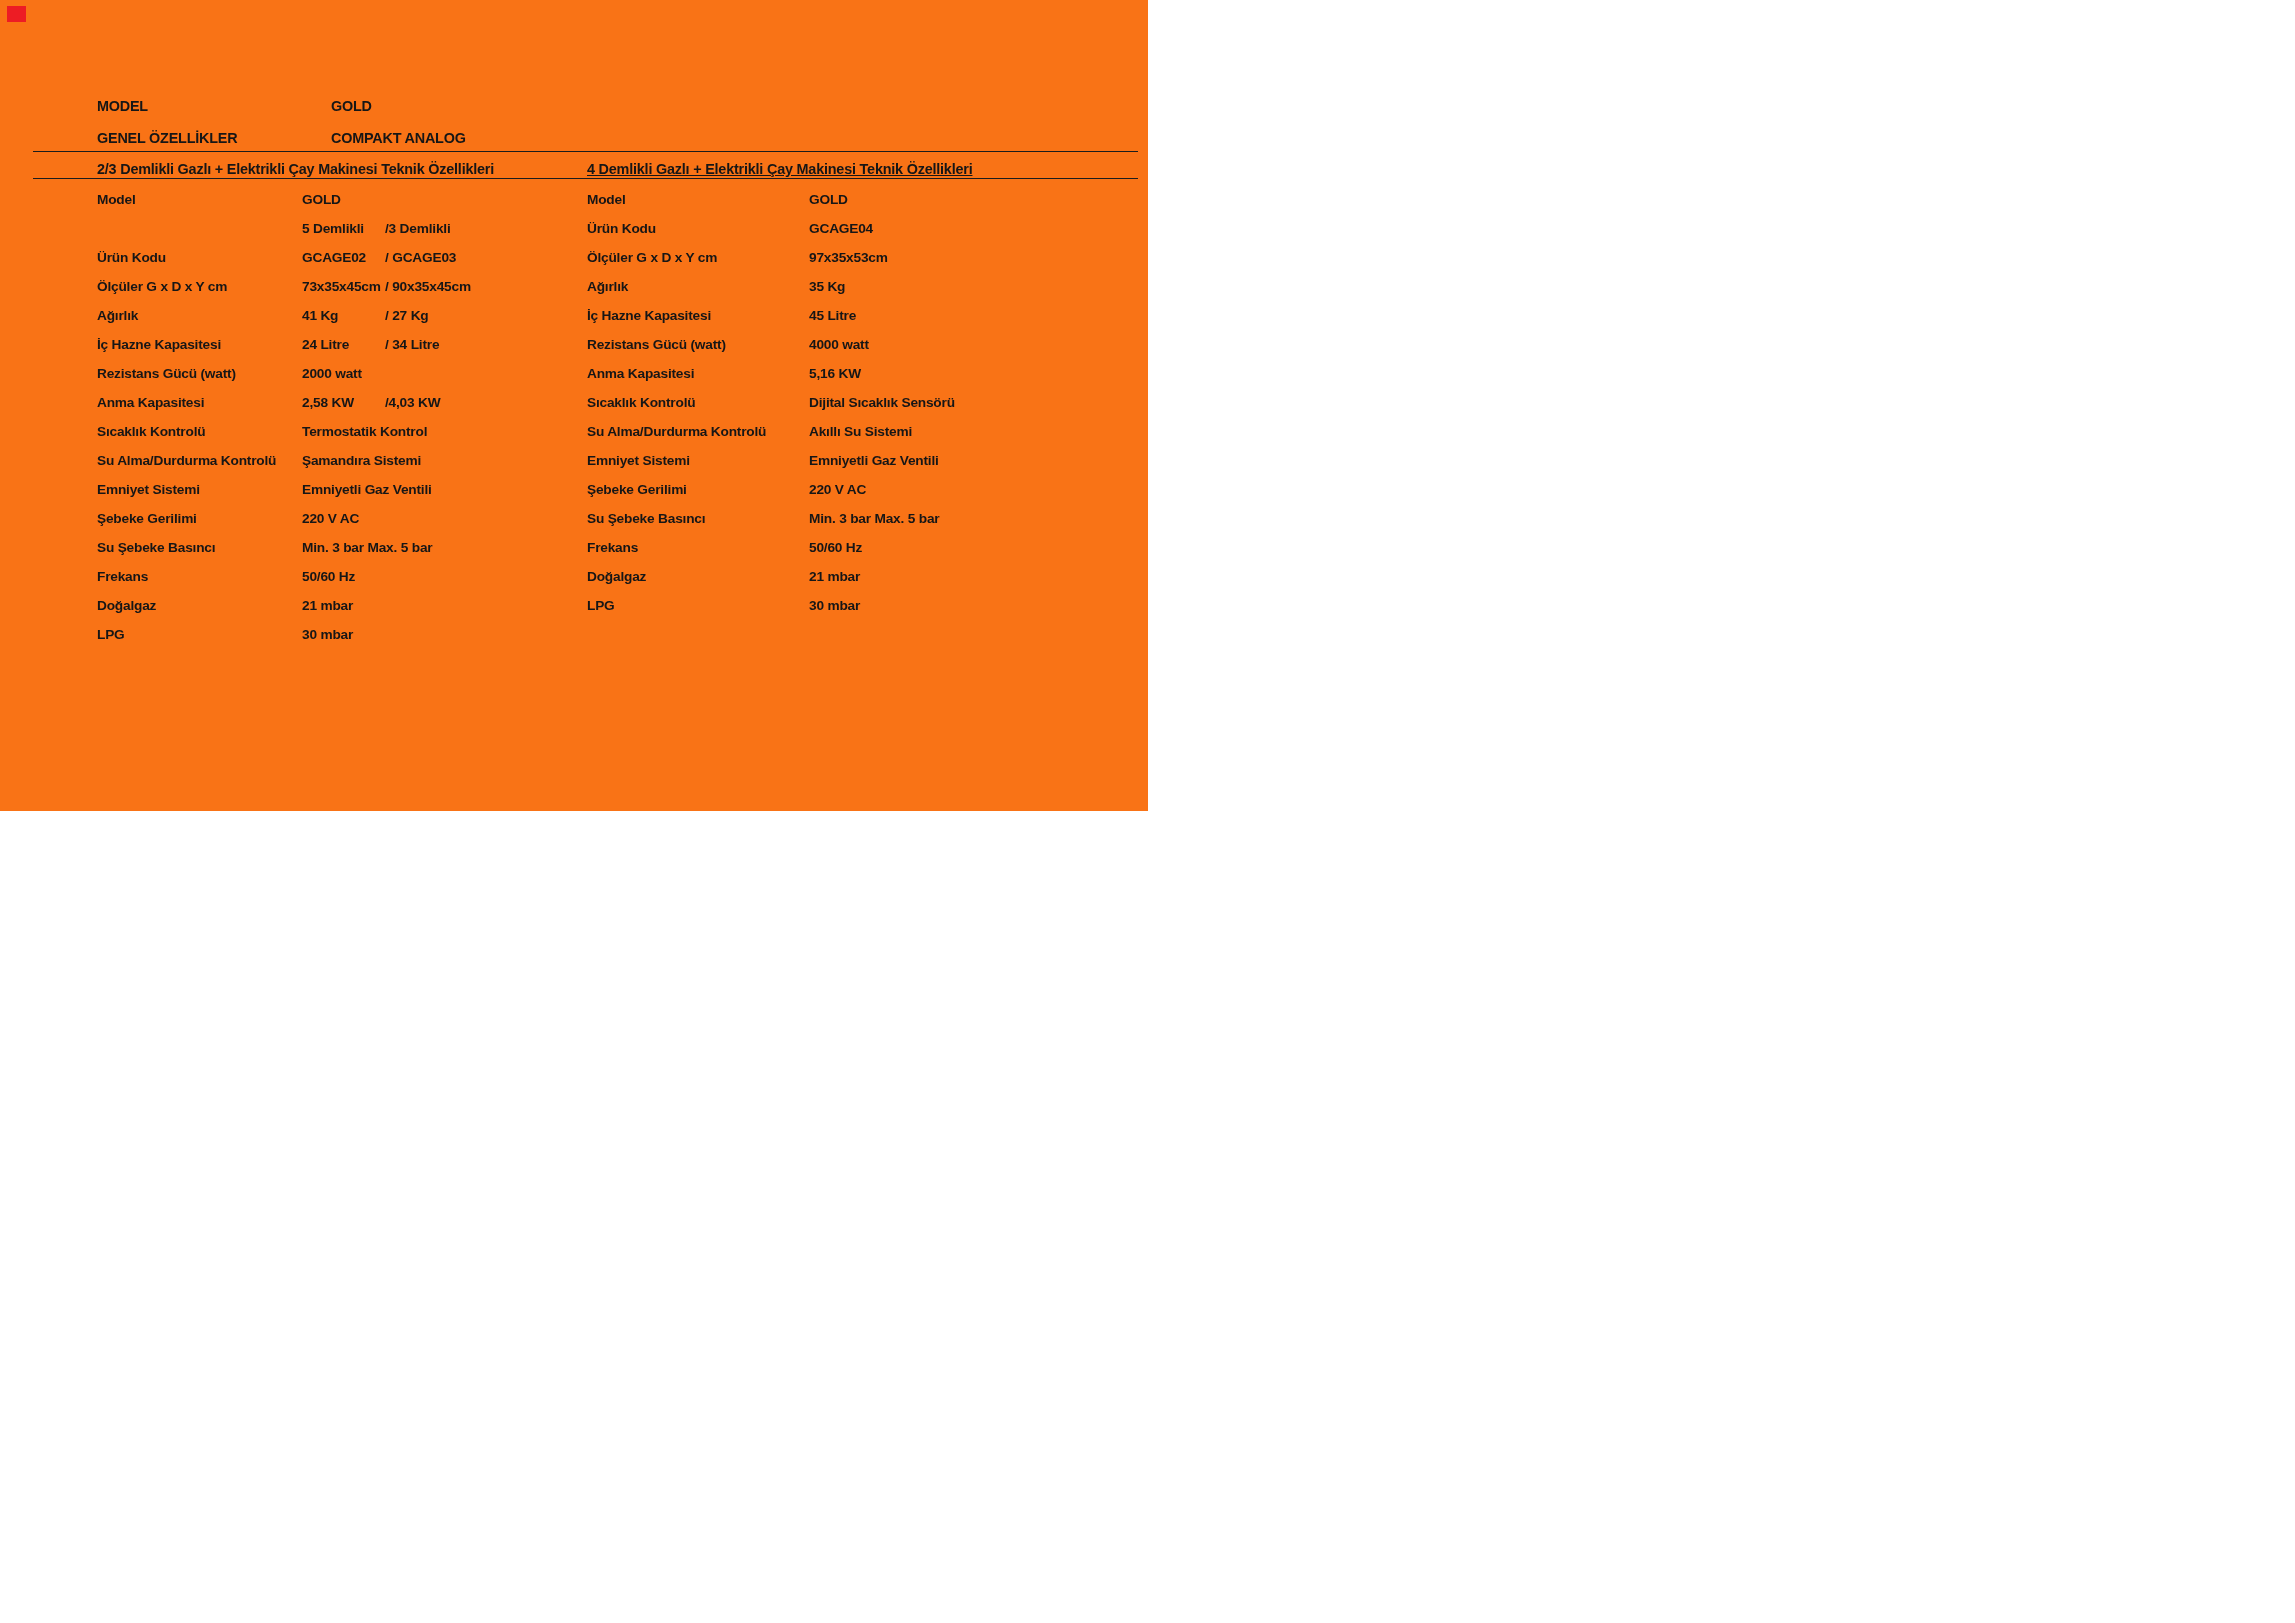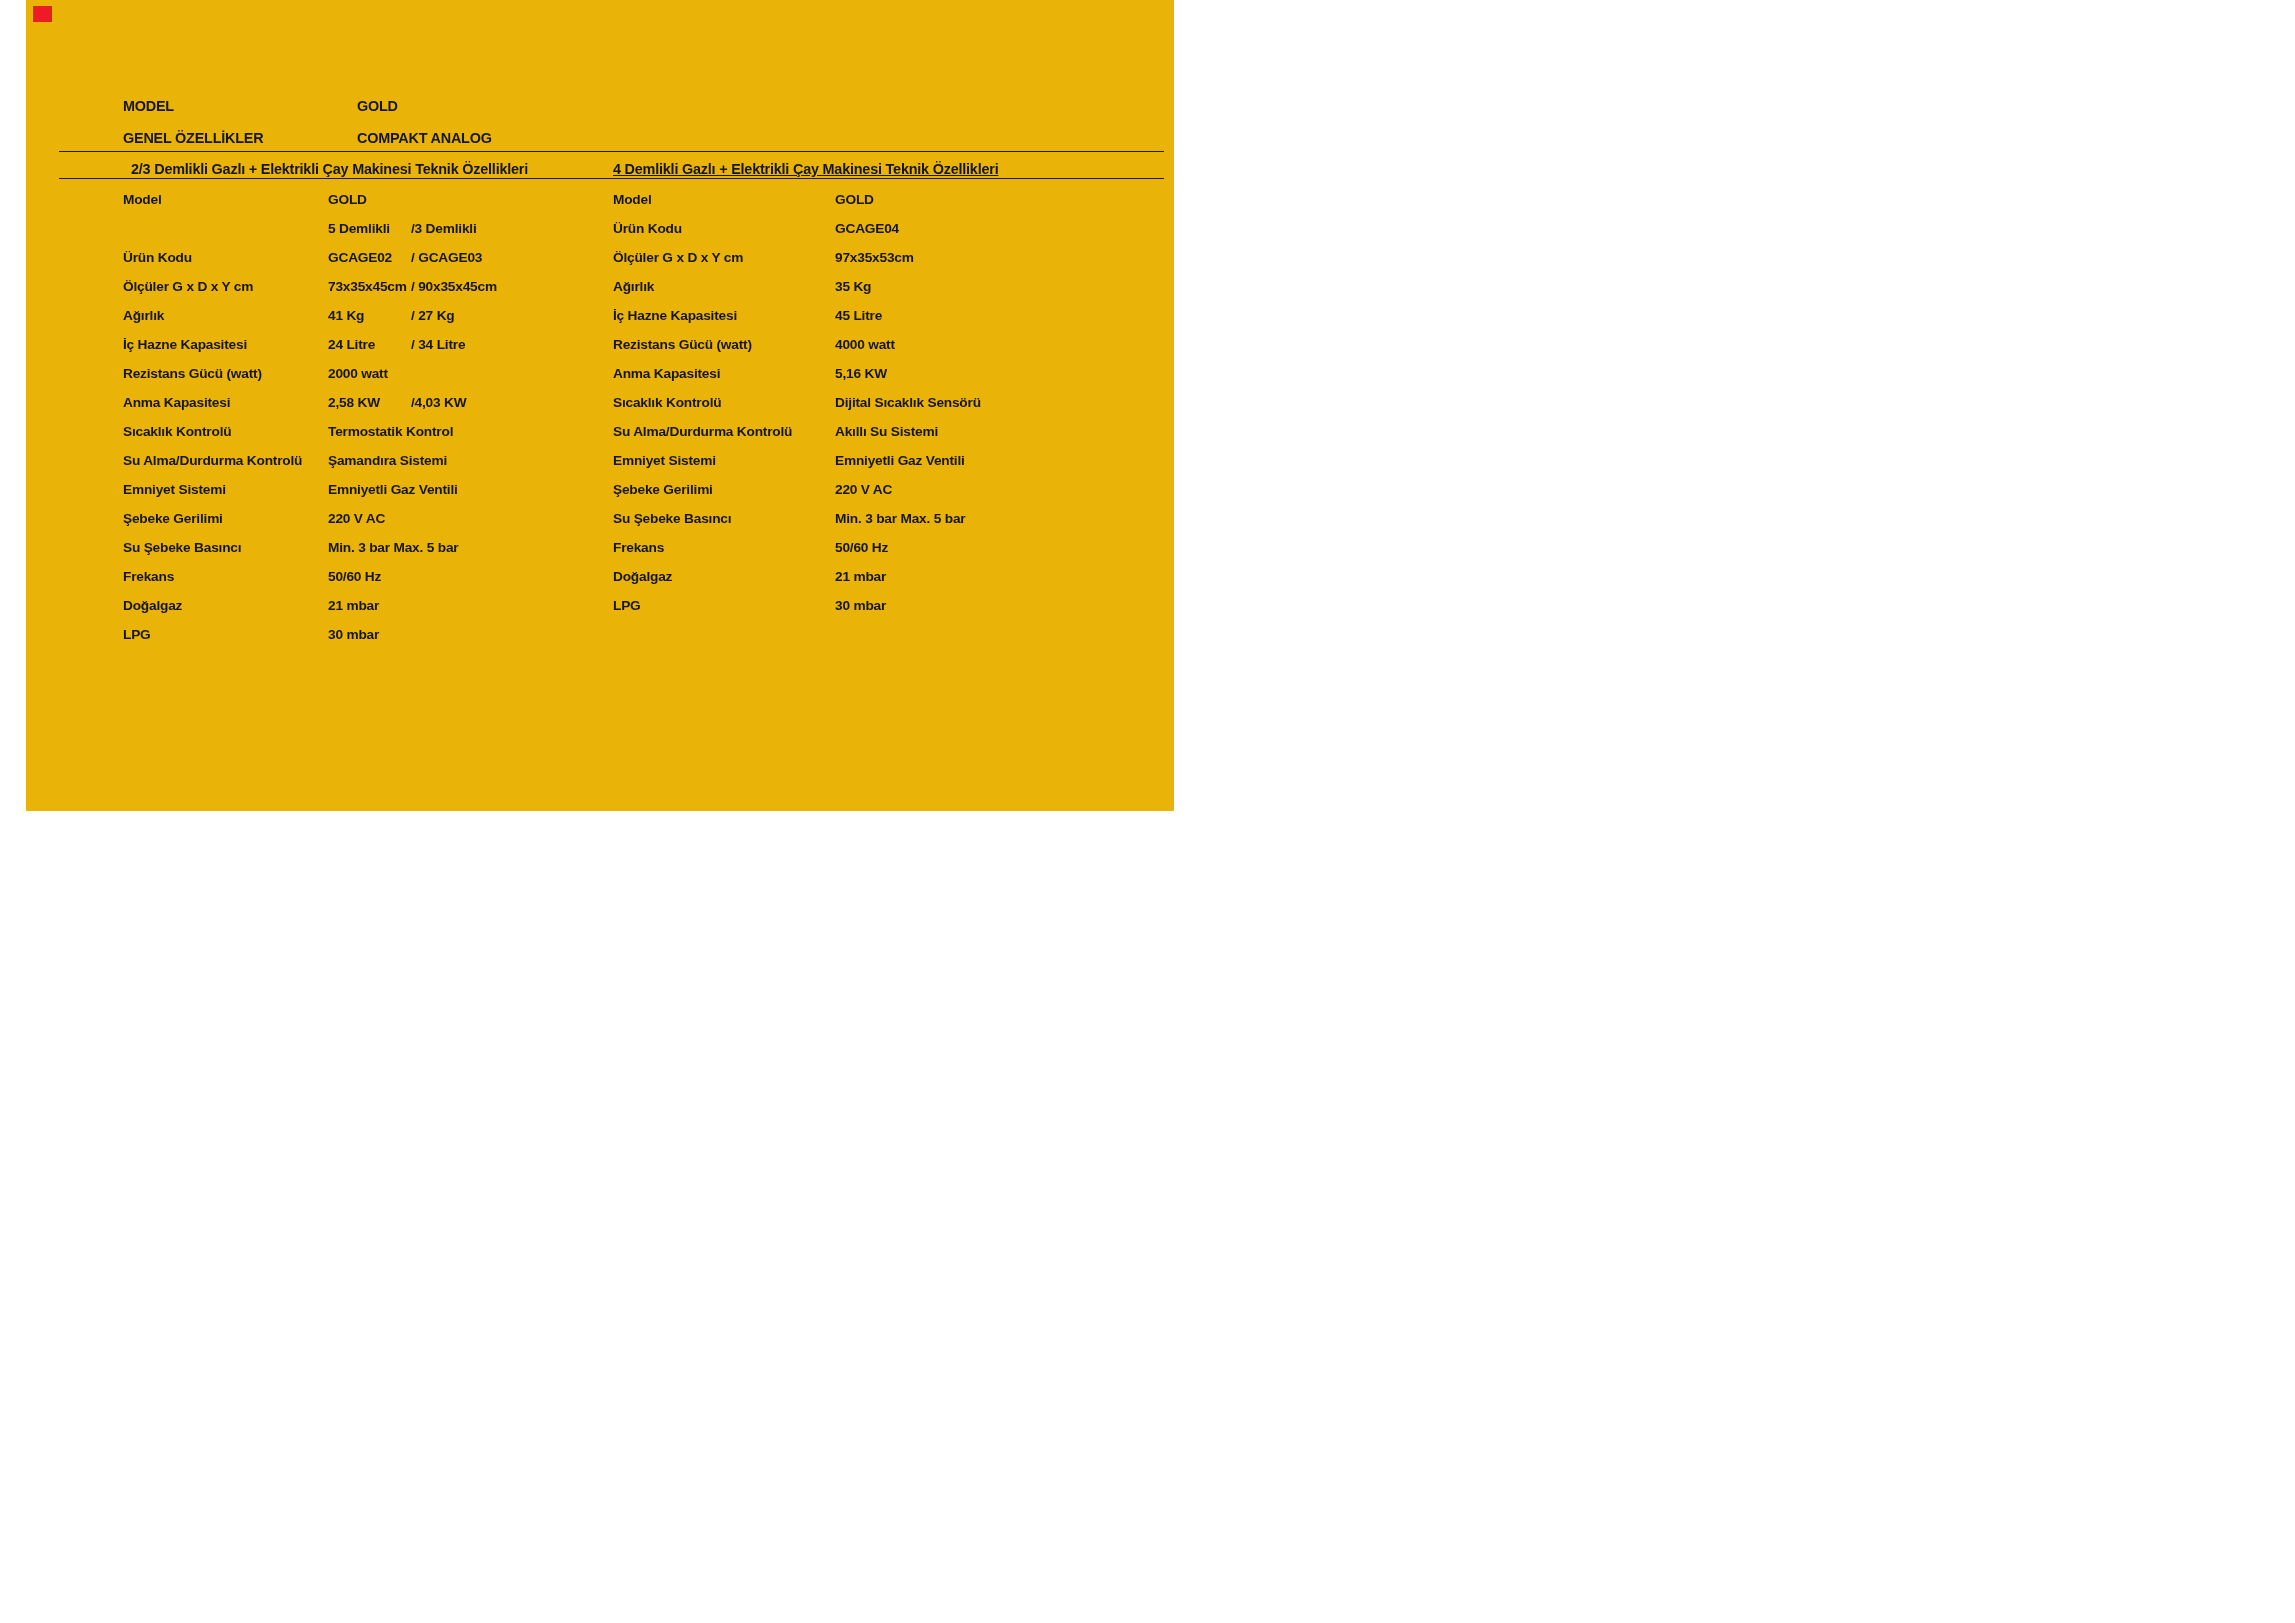--- a/index.html
+++ b/index.html
@@ -44,42 +44,42 @@
   }
   .rule.top    { top: 151px; }
   .rule.bottom { top: 178px; }
   .section-title {
     position: absolute;
     top: 161px;
     font-size: 14.4px;
     line-height: 17px;
     white-space: nowrap;
   }
-  .section-title.left  { left: 105px; }
+  .section-title.left  { left: 97px; }
   .section-title.right { left: 587px; text-decoration: underline; }
   .spec-table {
     position: absolute;
     top: 185px;
   }
   .spec-table.left  { left: 97px; width: 484px; }
   .spec-table.right { left: 587px; width: 553px; }
   .spec-row {
     display: grid;
     height: 29px;
     align-items: center;
     white-space: nowrap;
     font-size: 13.7px;
   }
   .spec-table.left  .spec-row { grid-template-columns: 205px 83px 1fr; }
   .spec-table.right .spec-row { grid-template-columns: 222px 83px 1fr; }
 </style>
 </head>
 <body>
 
-<div class="page" style="background: #eab308; color: rgb(22, 22, 22); margin-left: 26px;">
+<div class="page" style="background: #f97316; color: rgb(22, 22, 22);">
 
   <div class="red-mark" style="background: rgb(237, 28, 36);"></div>
 
   <div class="hdr-row model">
     <span>MODEL</span>
     <span>GOLD</span>
   </div>
 
   <div class="hdr-row features">
     <span>GENEL ÖZELLİKLER</span>

